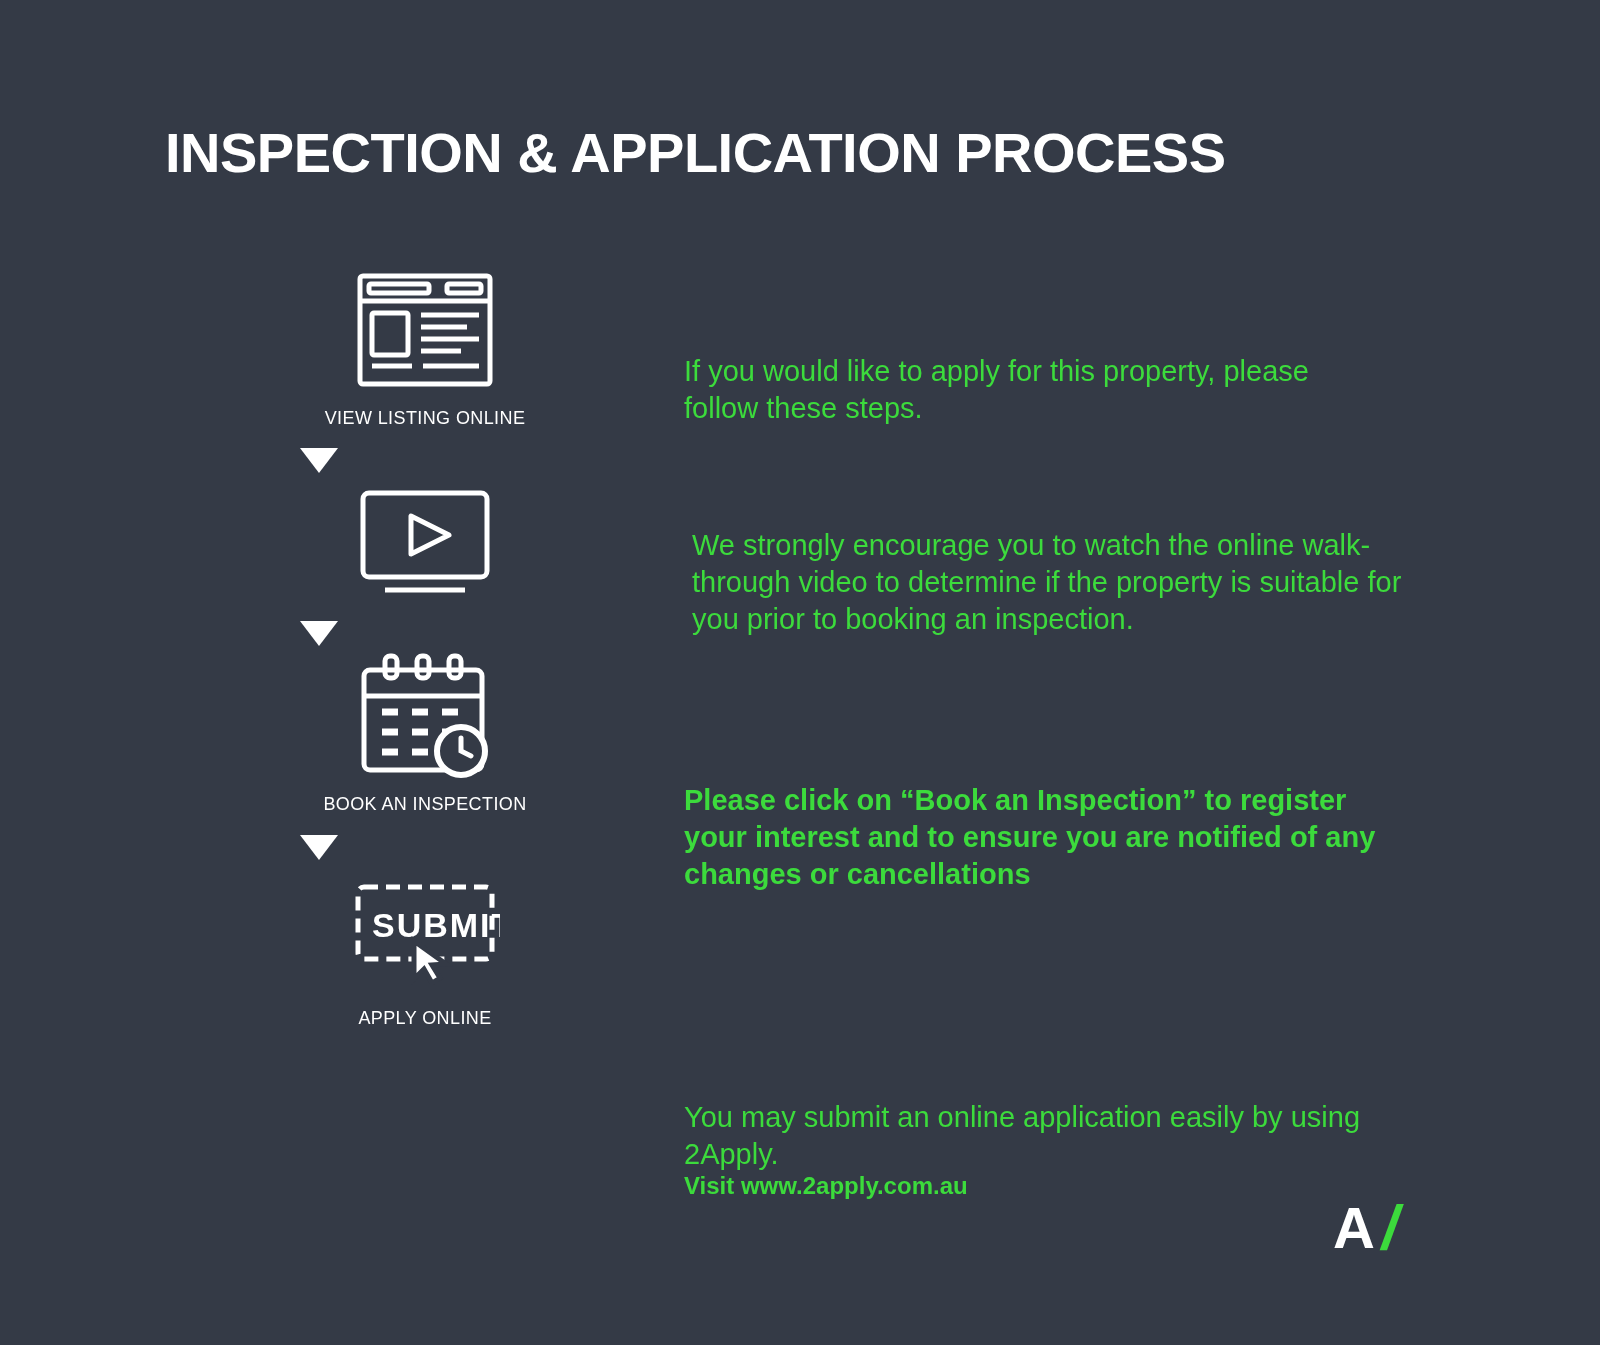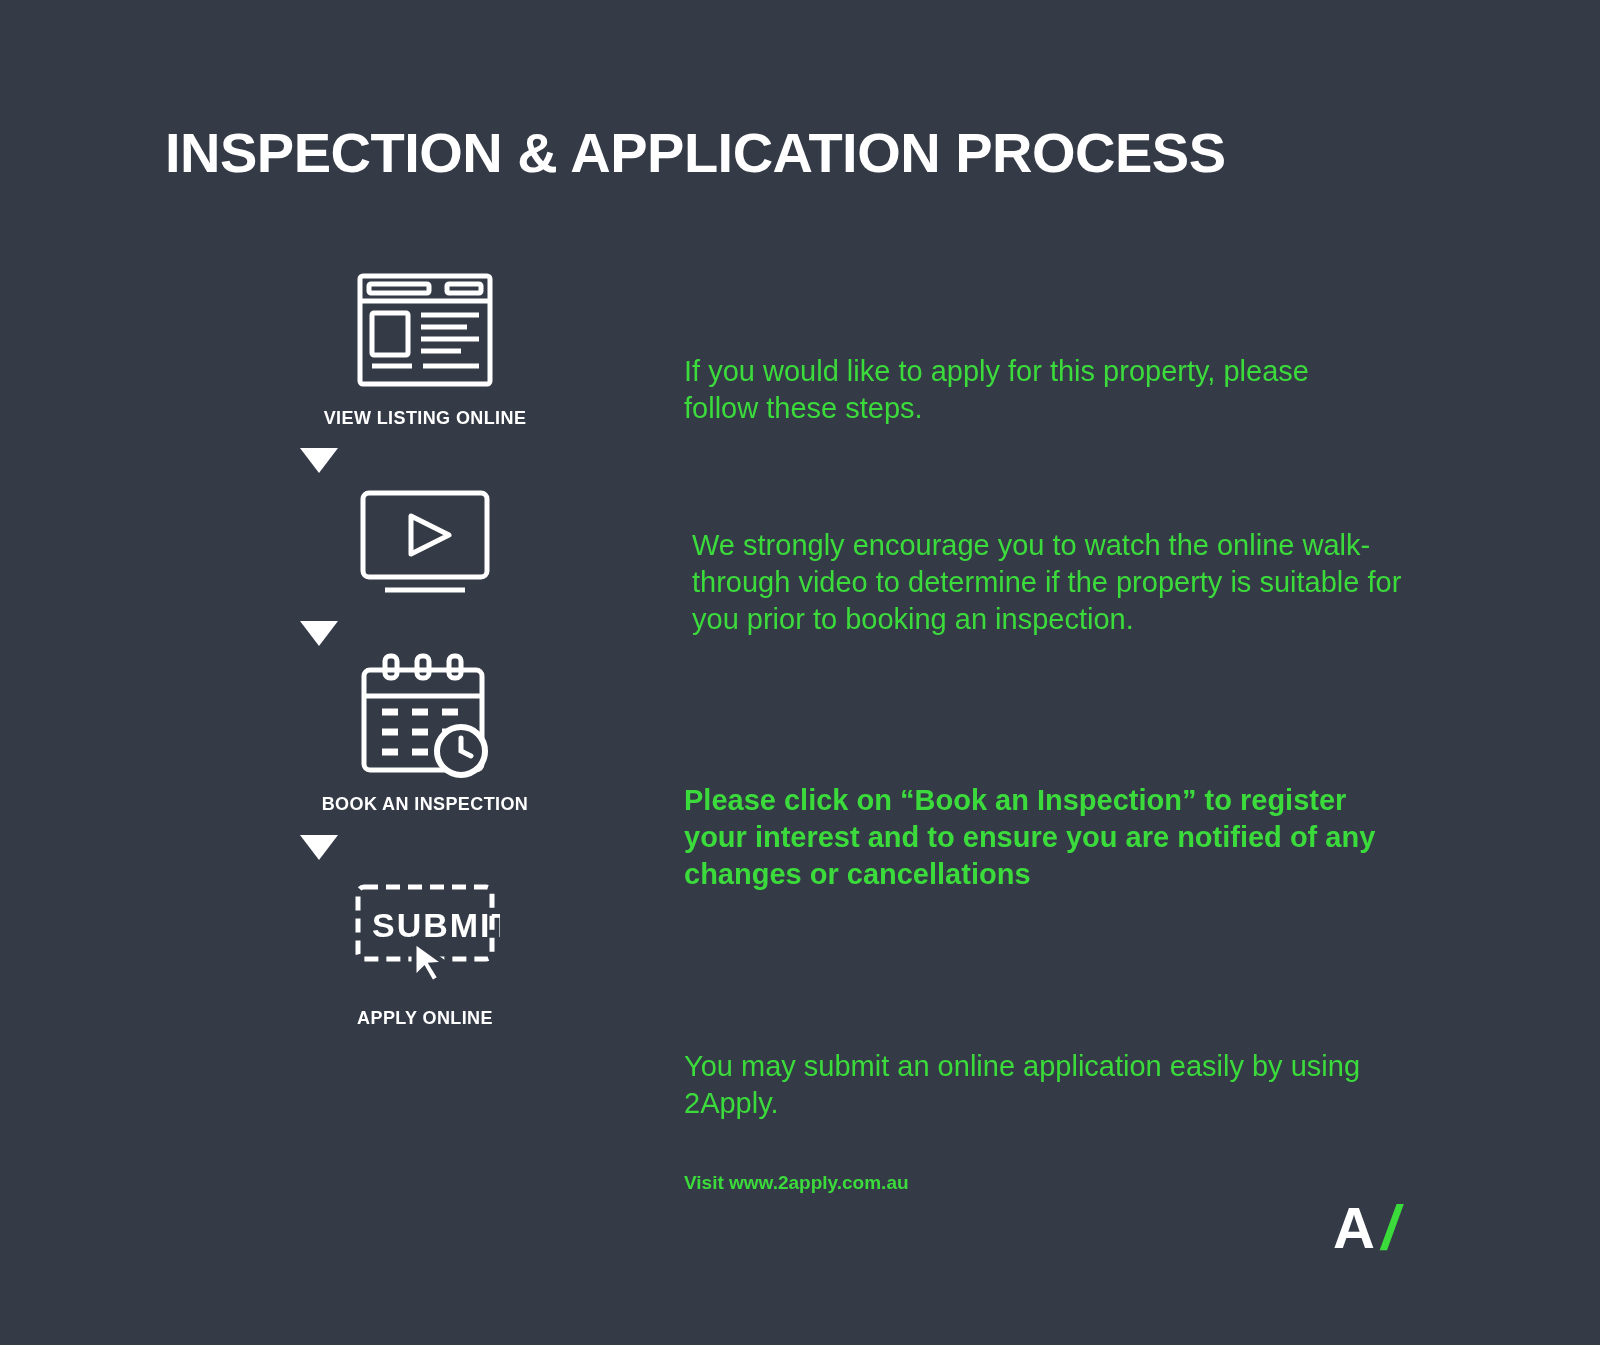--- a/index.html
+++ b/index.html
@@ -44,21 +44,21 @@
     width: 150px;
     height: 120px;
     display: flex;
     align-items: center;
     justify-content: center;
   }
   .step-label {
     margin-top: 16px;
     color: #ffffff;
     font-size: 18px;
-    font-weight: bold;
+    font-weight: normal;
     letter-spacing: 0.4px;
     text-align: center;
     line-height: 1.35;
     white-space: pre-line;
   }
   .arrow {
     width: 0;
     height: 0;
     border-left: 19px solid transparent;
     border-right: 19px solid transparent;
@@ -73,27 +73,27 @@
   }
   .para {
     color: #3cdb3c;
     font-size: 29px;
     line-height: 1.28;
     font-weight: 400;
   }
   .p1 { position: absolute; top: 35px; left: 0; width: 700px; margin-top: 48px; }
   .p2 { position: absolute; top: 257px; left: 8px; width: 720px; }
   .p3 { position: absolute; top: 512px; left: 0; width: 700px; font-weight: bold; }
-  .p4 { position: absolute; top: 778px; left: 0; width: 700px; }
+  .p4 { position: absolute; top: 829px; left: 0; width: 700px; }
   .visit {
     position: absolute;
     top: 902px;
     left: 0;
     color: #3cdb3c;
-    font-size: 19px;
+    font-size: 24px;
     font-weight: bold;
   }
   .logo {
     position: absolute;
     right: 90px;
     bottom: 82px;
     display: flex;
     align-items: center;
     color: #ffffff;
     font-size: 58px;

